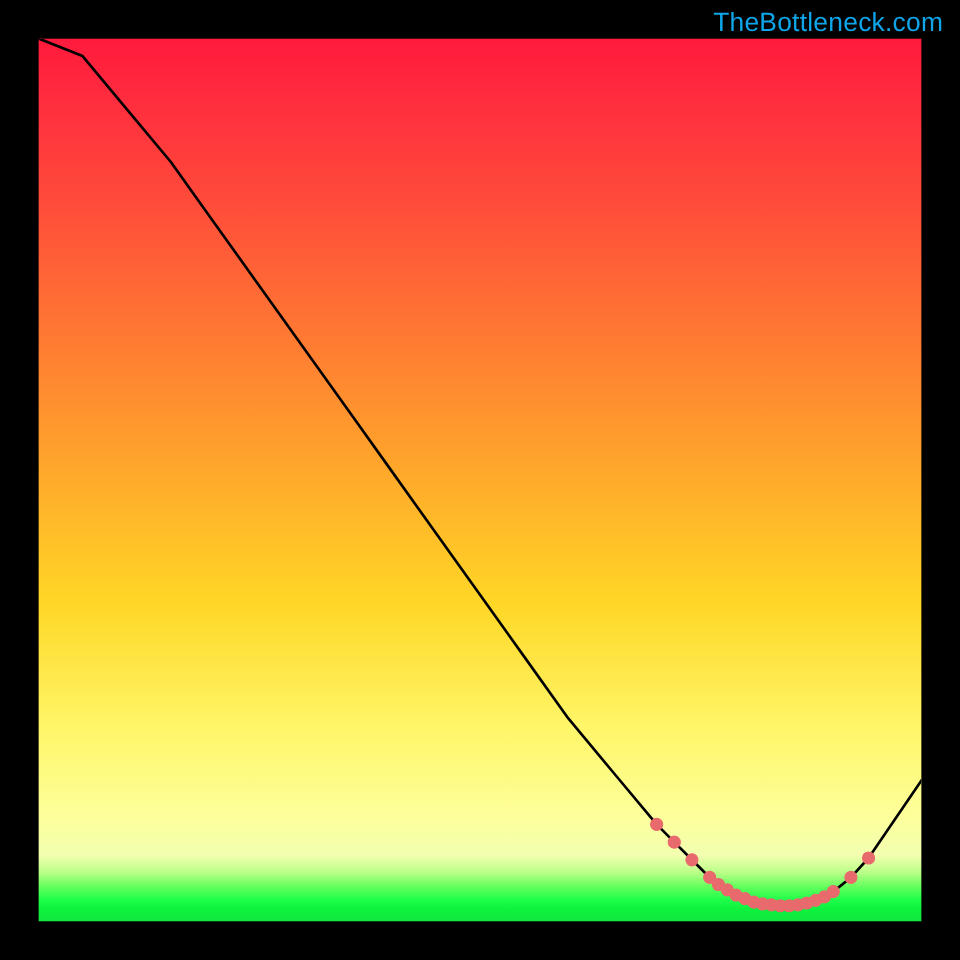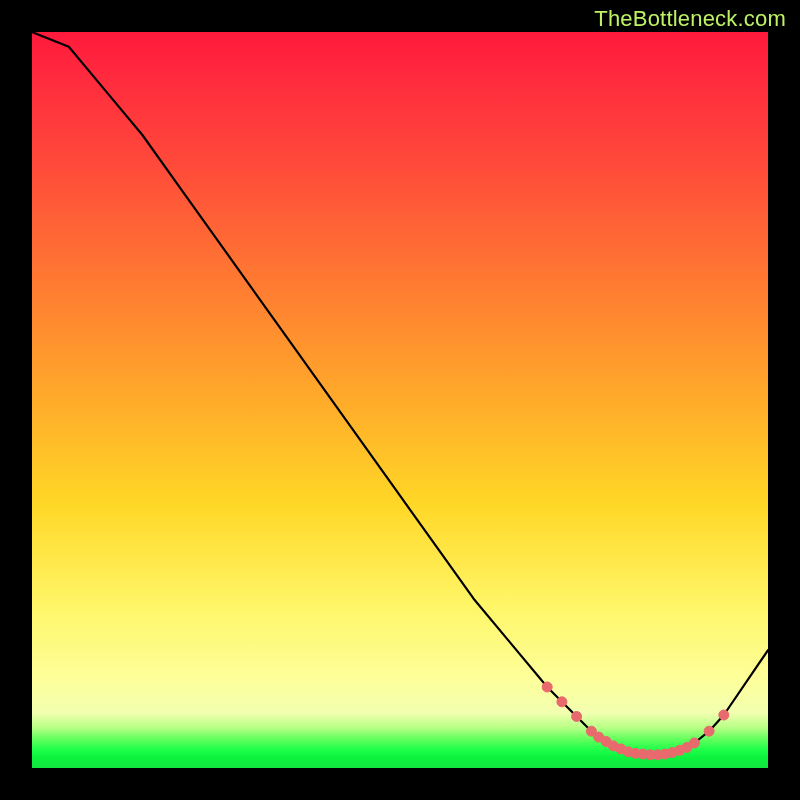--- a/index.html
+++ b/index.html
@@ -9,21 +9,21 @@
     width: 800px;
     height: 800px;
     background: #000;
   }
   .watermark {
     position: absolute;
     top: 6px;
     right: 14px;
     font-family: Arial, Helvetica, sans-serif;
     font-size: 22px;
-    color: #bef264;
+    color: #0ea5e9;
     letter-spacing: 0.2px;
   }
   .plot {
     position: absolute;
     left: 32px;
     top: 32px;
     width: 736px;
     height: 736px;
     overflow: hidden;
   }

